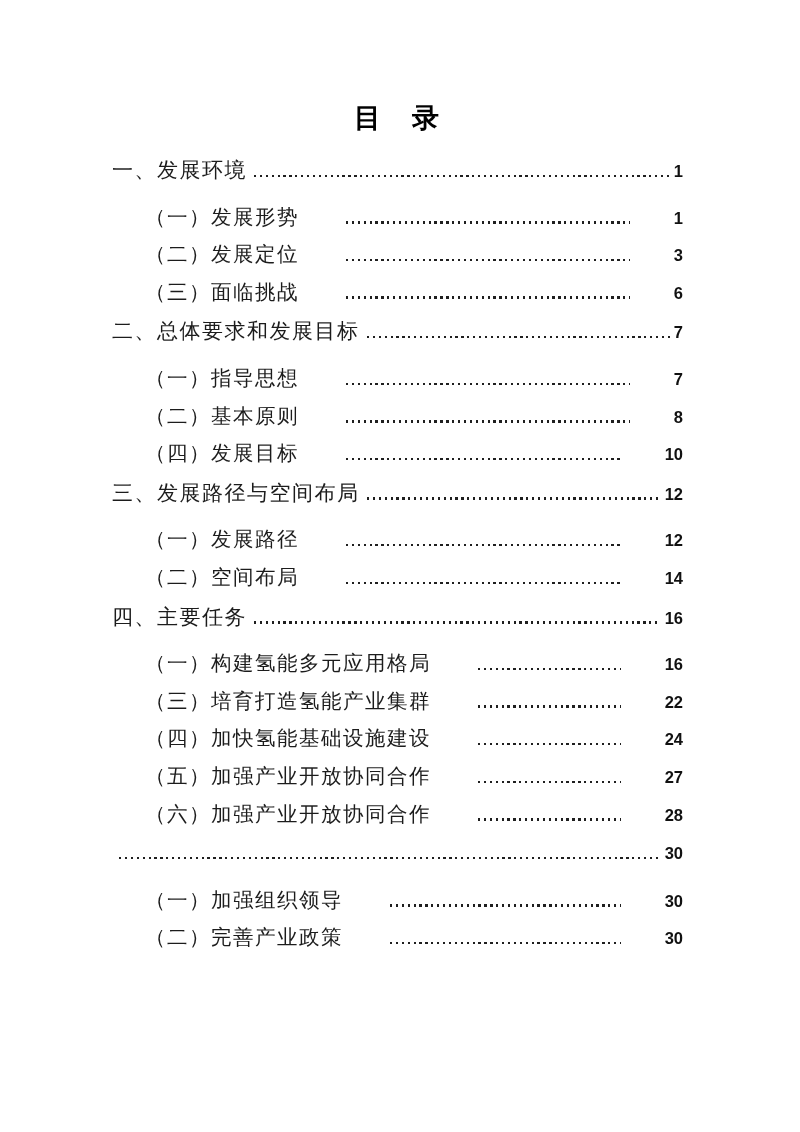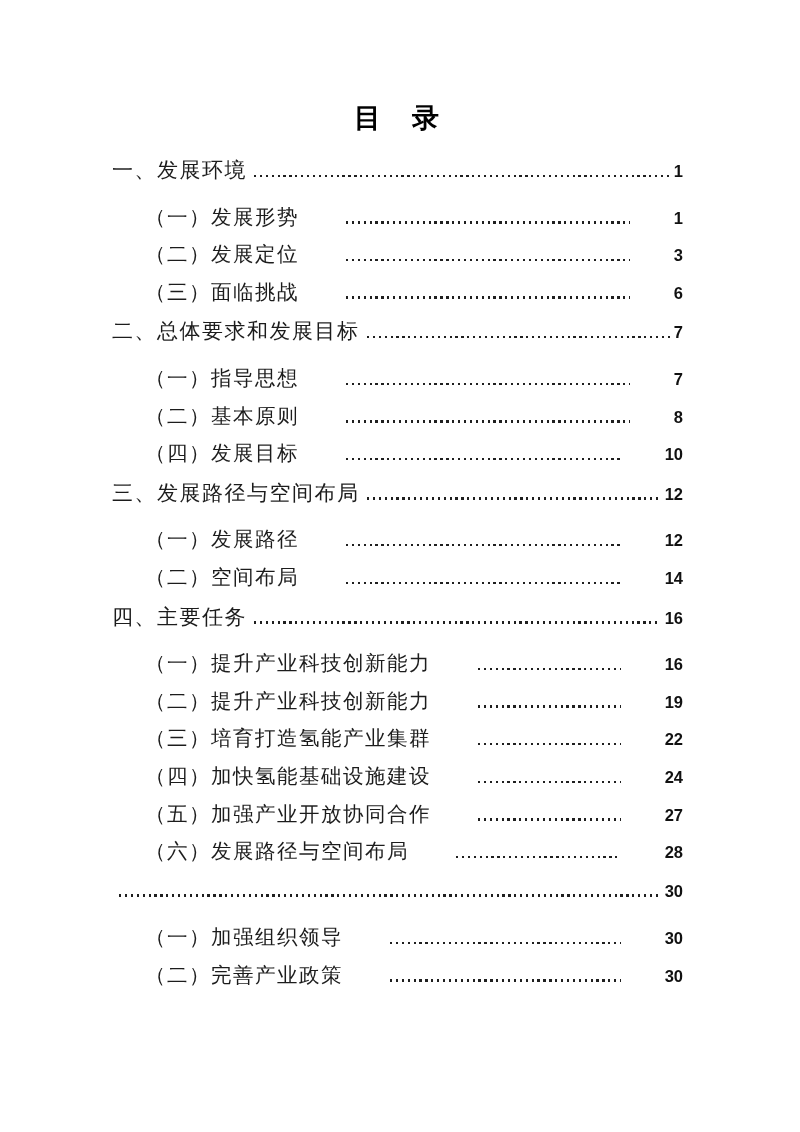--- a/index.html
+++ b/index.html
@@ -133,46 +133,41 @@
         <span class="label">（二）空间布局</span>
         <span class="leader"></span>
         <span class="pagenum">14</span>
       </div>
       <div class="row lvl1">
         <span class="label">四、主要任务</span>
         <span class="leader"></span>
         <span class="pagenum">16</span>
       </div>
       <div class="row lvl2">
-        <span class="label">（一）提升产业科技创新能力</span>
+        <span class="label">（一）构建氢能多元应用格局</span>
         <span class="leader"></span>
         <span class="pagenum">16</span>
-      </div>
-      <div class="row lvl2">
-        <span class="label">（二）提升产业科技创新能力</span>
-        <span class="leader"></span>
-        <span class="pagenum">19</span>
       </div>
       <div class="row lvl2">
         <span class="label">（三）培育打造氢能产业集群</span>
         <span class="leader"></span>
         <span class="pagenum">22</span>
       </div>
       <div class="row lvl2">
         <span class="label">（四）加快氢能基础设施建设</span>
         <span class="leader"></span>
         <span class="pagenum">24</span>
       </div>
       <div class="row lvl2">
         <span class="label">（五）加强产业开放协同合作</span>
         <span class="leader"></span>
         <span class="pagenum">27</span>
       </div>
       <div class="row lvl2">
-        <span class="label">（六）发展路径与空间布局</span>
+        <span class="label">（六）加强产业开放协同合作</span>
         <span class="leader"></span>
         <span class="pagenum">28</span>
       </div>
       <div class="row lvl1">
         <span class="leader"></span>
         <span class="pagenum">30</span>
       </div>
       <div class="row lvl2">
         <span class="label">（一）加强组织领导</span>
         <span class="leader"></span>

